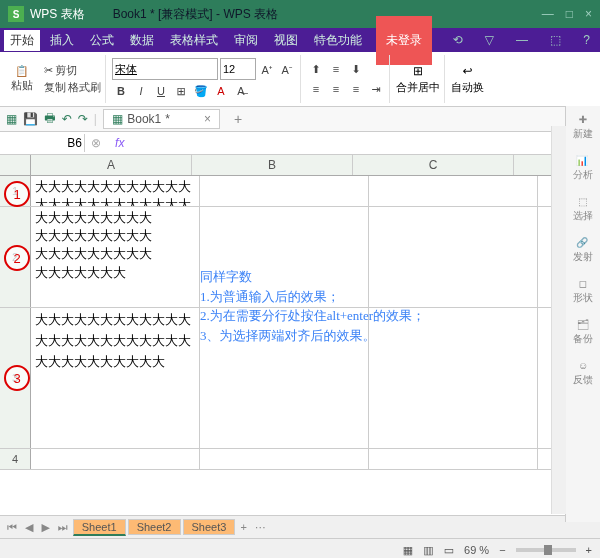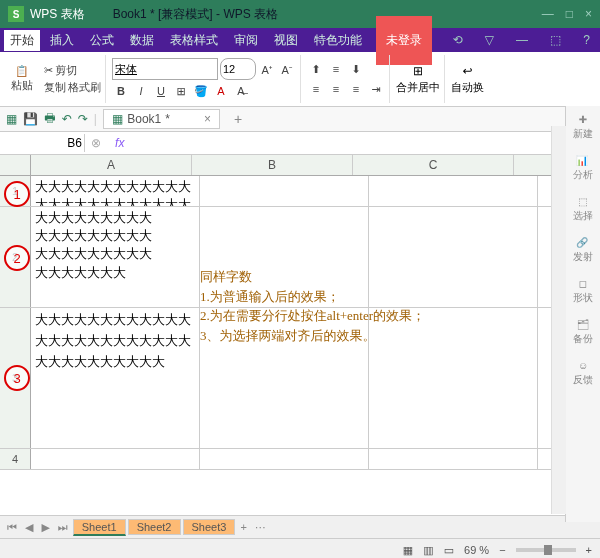--- a/index.html
+++ b/index.html
@@ -29,21 +29,21 @@
 .colhdr{display:flex;background:#eef3ee;border-bottom:1px solid #aaa;height:20px}
 .colhdr .rh{width:30px;border-right:1px solid #aaa}
 .colhdr .ch{flex:0 0 160px;border-right:1px solid #ccc;text-align:center;color:#555;line-height:20px}
 .rows{position:relative}
 .row{display:flex;border-bottom:1px solid #ccc}
 .row .rh{width:30px;background:#eef3ee;border-right:1px solid #aaa;text-align:center;color:#555;font-size:11px;display:flex;align-items:center;justify-content:center}
 .row .cell{flex:0 0 160px;border-right:1px solid #ccc;padding:2px 4px;font-size:13px;font-family:SimSun,serif;color:#000;overflow:hidden}
 .row1 .cell:first-of-type{white-space:nowrap;overflow:visible}
 .row3 .cell:first-of-type{text-align:justify;text-align-last:justify}
 .circle{position:absolute;width:22px;height:22px;border:2px solid #d00;border-radius:50%;color:#d00;display:flex;align-items:center;justify-content:center;font-size:13px;left:4px;z-index:5;background:rgba(255,255,255,.7)}
-.note{position:absolute;color:#a16207;font-size:13px;font-family:SimSun,serif;line-height:1.5}
+.note{position:absolute;color:#3b82f6;font-size:13px;font-family:SimSun,serif;line-height:1.5}
 .sheettabs{background:#f0f0f0;border-top:1px solid #ccc;height:22px;display:flex;align-items:center;padding:0 4px;gap:2px;font-size:11px;color:#555}
 .sheettabs .nav{padding:0 3px;color:#888}
 .sheettabs .st{border:1px solid #ccc;background:#fdba74;padding:1px 8px}
 .sheettabs .st.active{border-bottom:2px solid #2e7d5b}
 .status{background:#f0f0f0;border-top:1px solid #ccc;height:22px;display:flex;align-items:center;justify-content:flex-end;padding:0 8px;gap:10px;font-size:11px;color:#555}
 .sidepanel{position:absolute;right:0;top:106px;width:34px;background:#f5f5f5;border-left:1px solid #ccc;height:408px;display:flex;flex-direction:column;align-items:center;padding-top:8px;gap:14px;font-size:10px;color:#888}
 .sidepanel div{display:flex;flex-direction:column;align-items:center;gap:2px}
 .scrollbar-v{position:absolute;right:34px;top:126px;width:14px;height:388px;background:#f0f0f0;border-left:1px solid #ddd}
 </style>
 </head>
@@ -90,21 +90,21 @@
         <span>剪切</span>
       </div>
     <div class="small">
         <span>复制</span> 
         <span>格式刷</span>
       </div>
   </div>
   <div class="grp">
     <div class="small">
       <input style="width: 100px; text-decoration: underline;" value="宋体">
-      <input style="width: 30px; border-radius: 8px;" value="12">
+      <input style="width: 30px;" value="12">
       <span class="btn">A⁺</span>
       <span class="btn">A⁻</span>
     </div>
     <div class="small">
       <span class="btn bold">B</span>
       <span class="btn" style="font-style:italic">I</span>
       <span class="btn" style="text-decoration:underline">U</span>
       <span class="btn">⊞</span>
       <span class="btn">🪣</span>
       <span class="btn" style="color:#c00">A</span>

